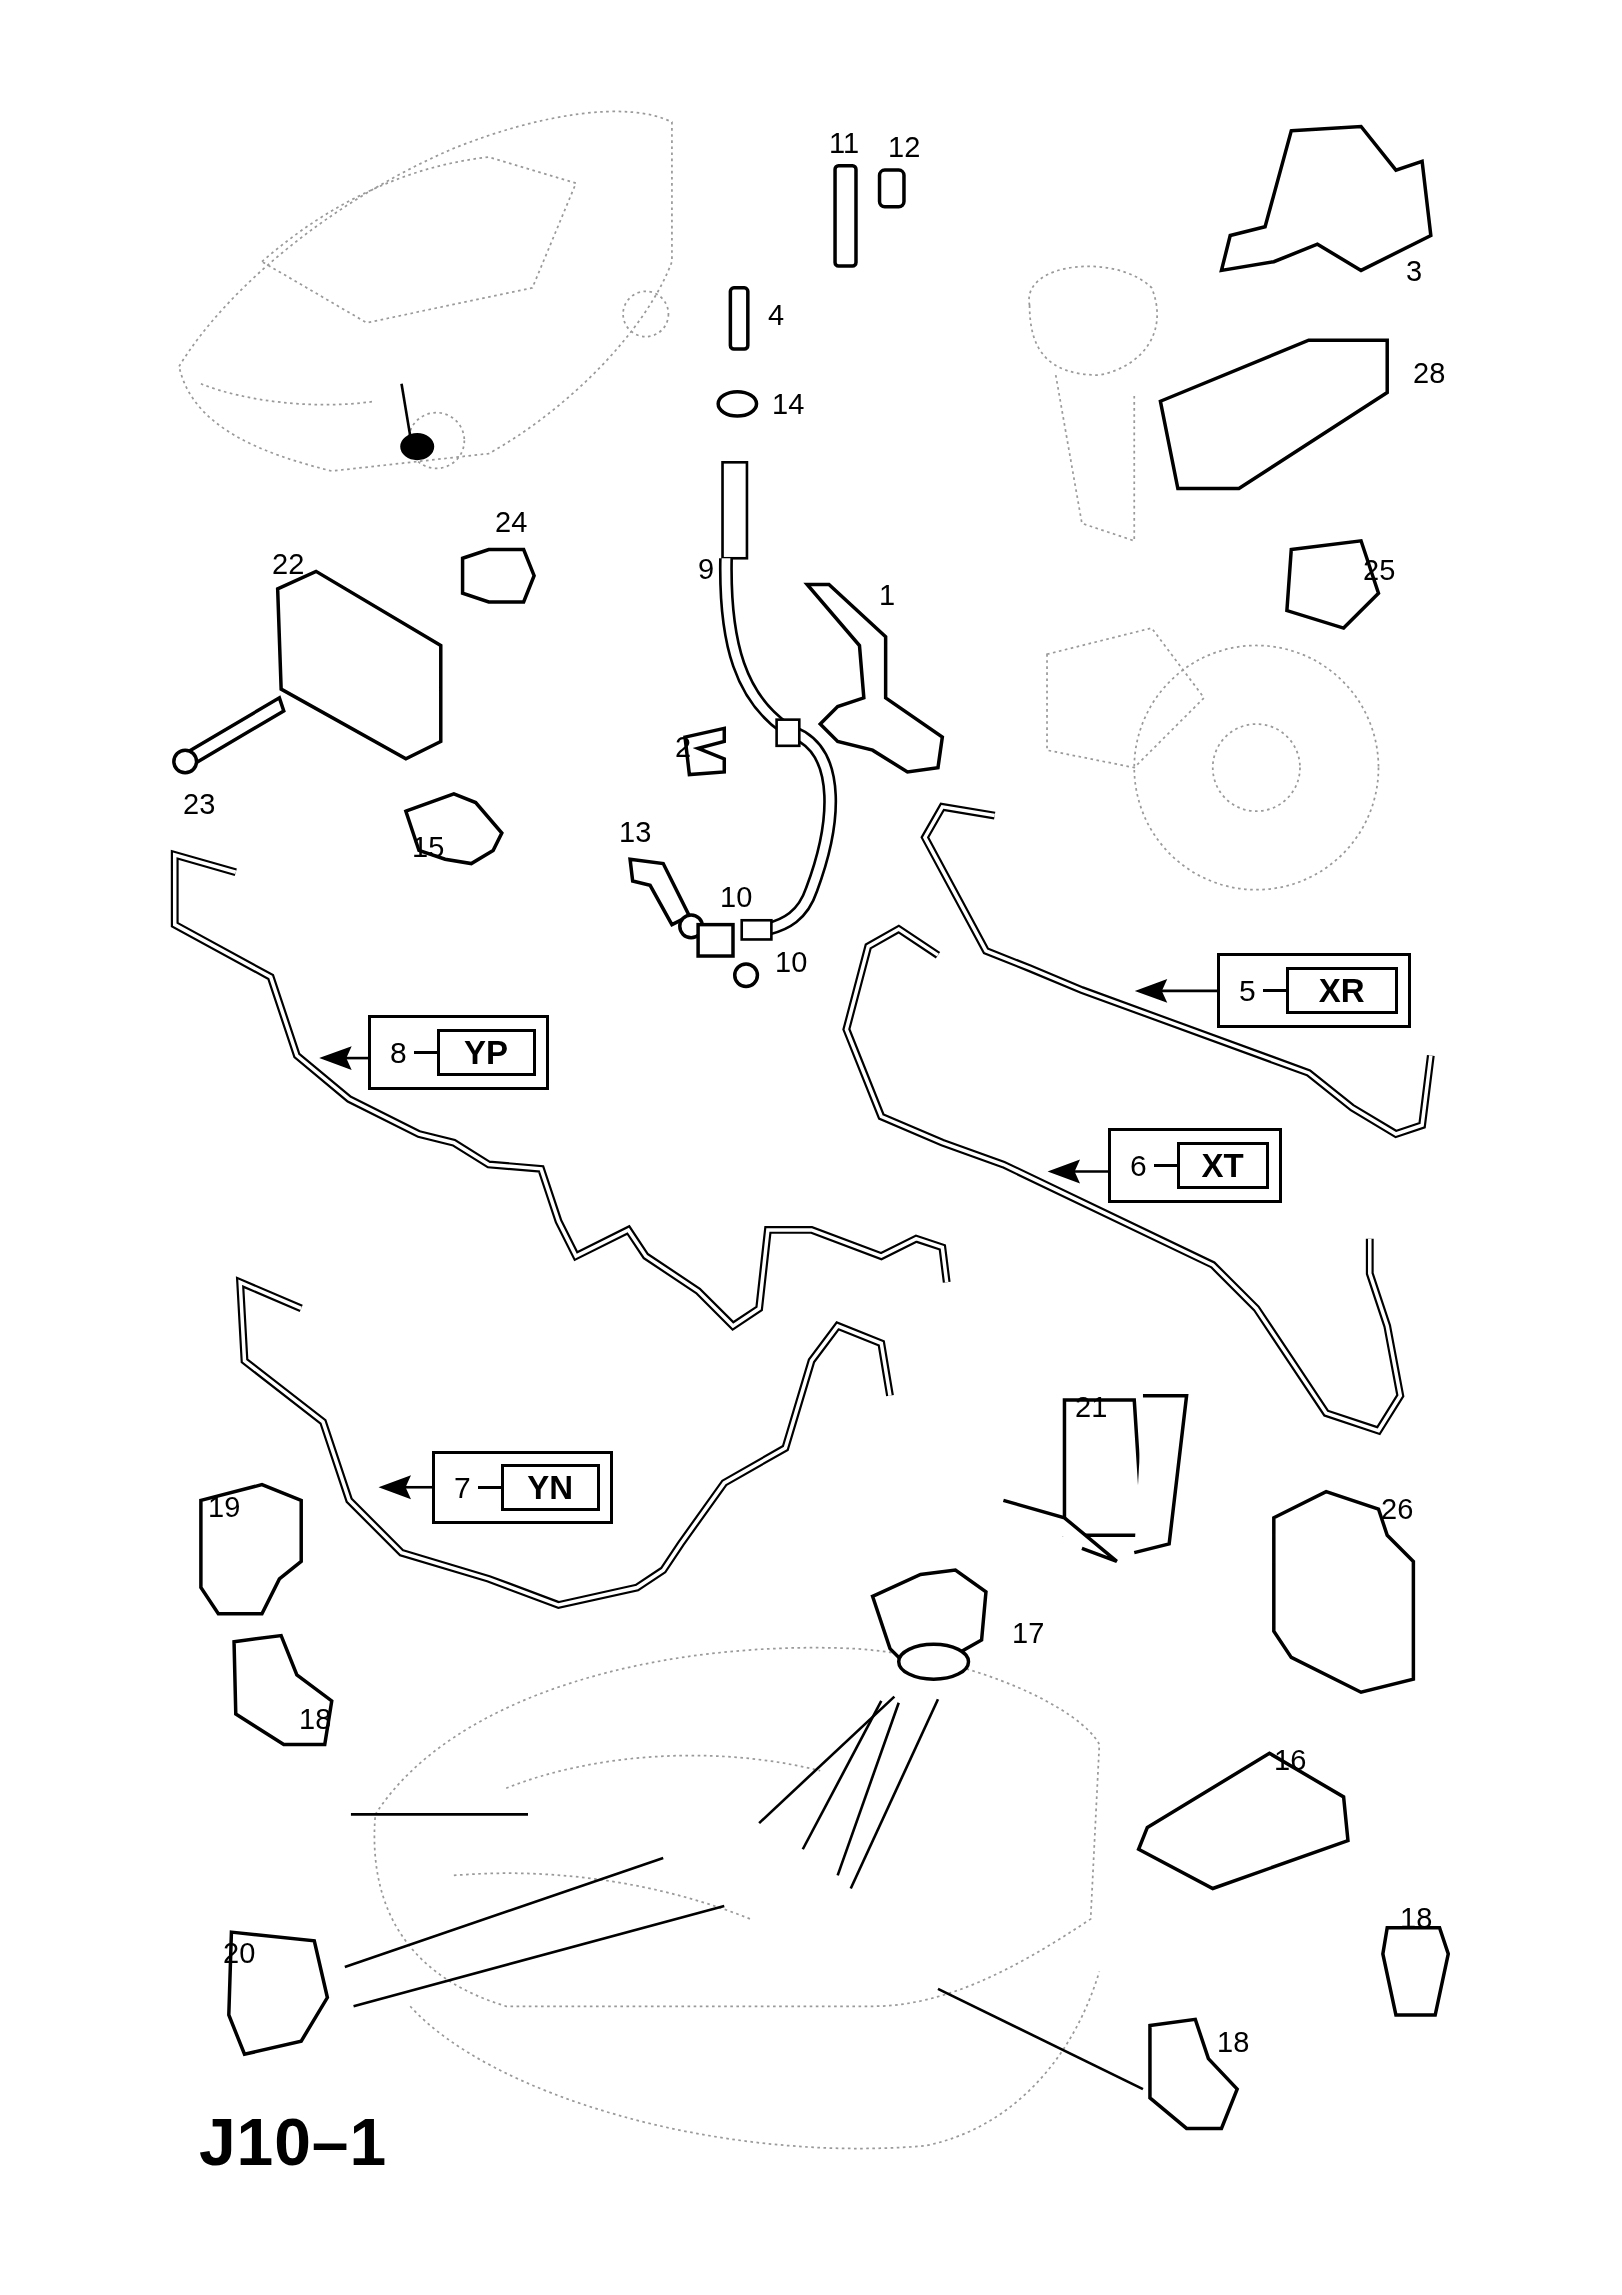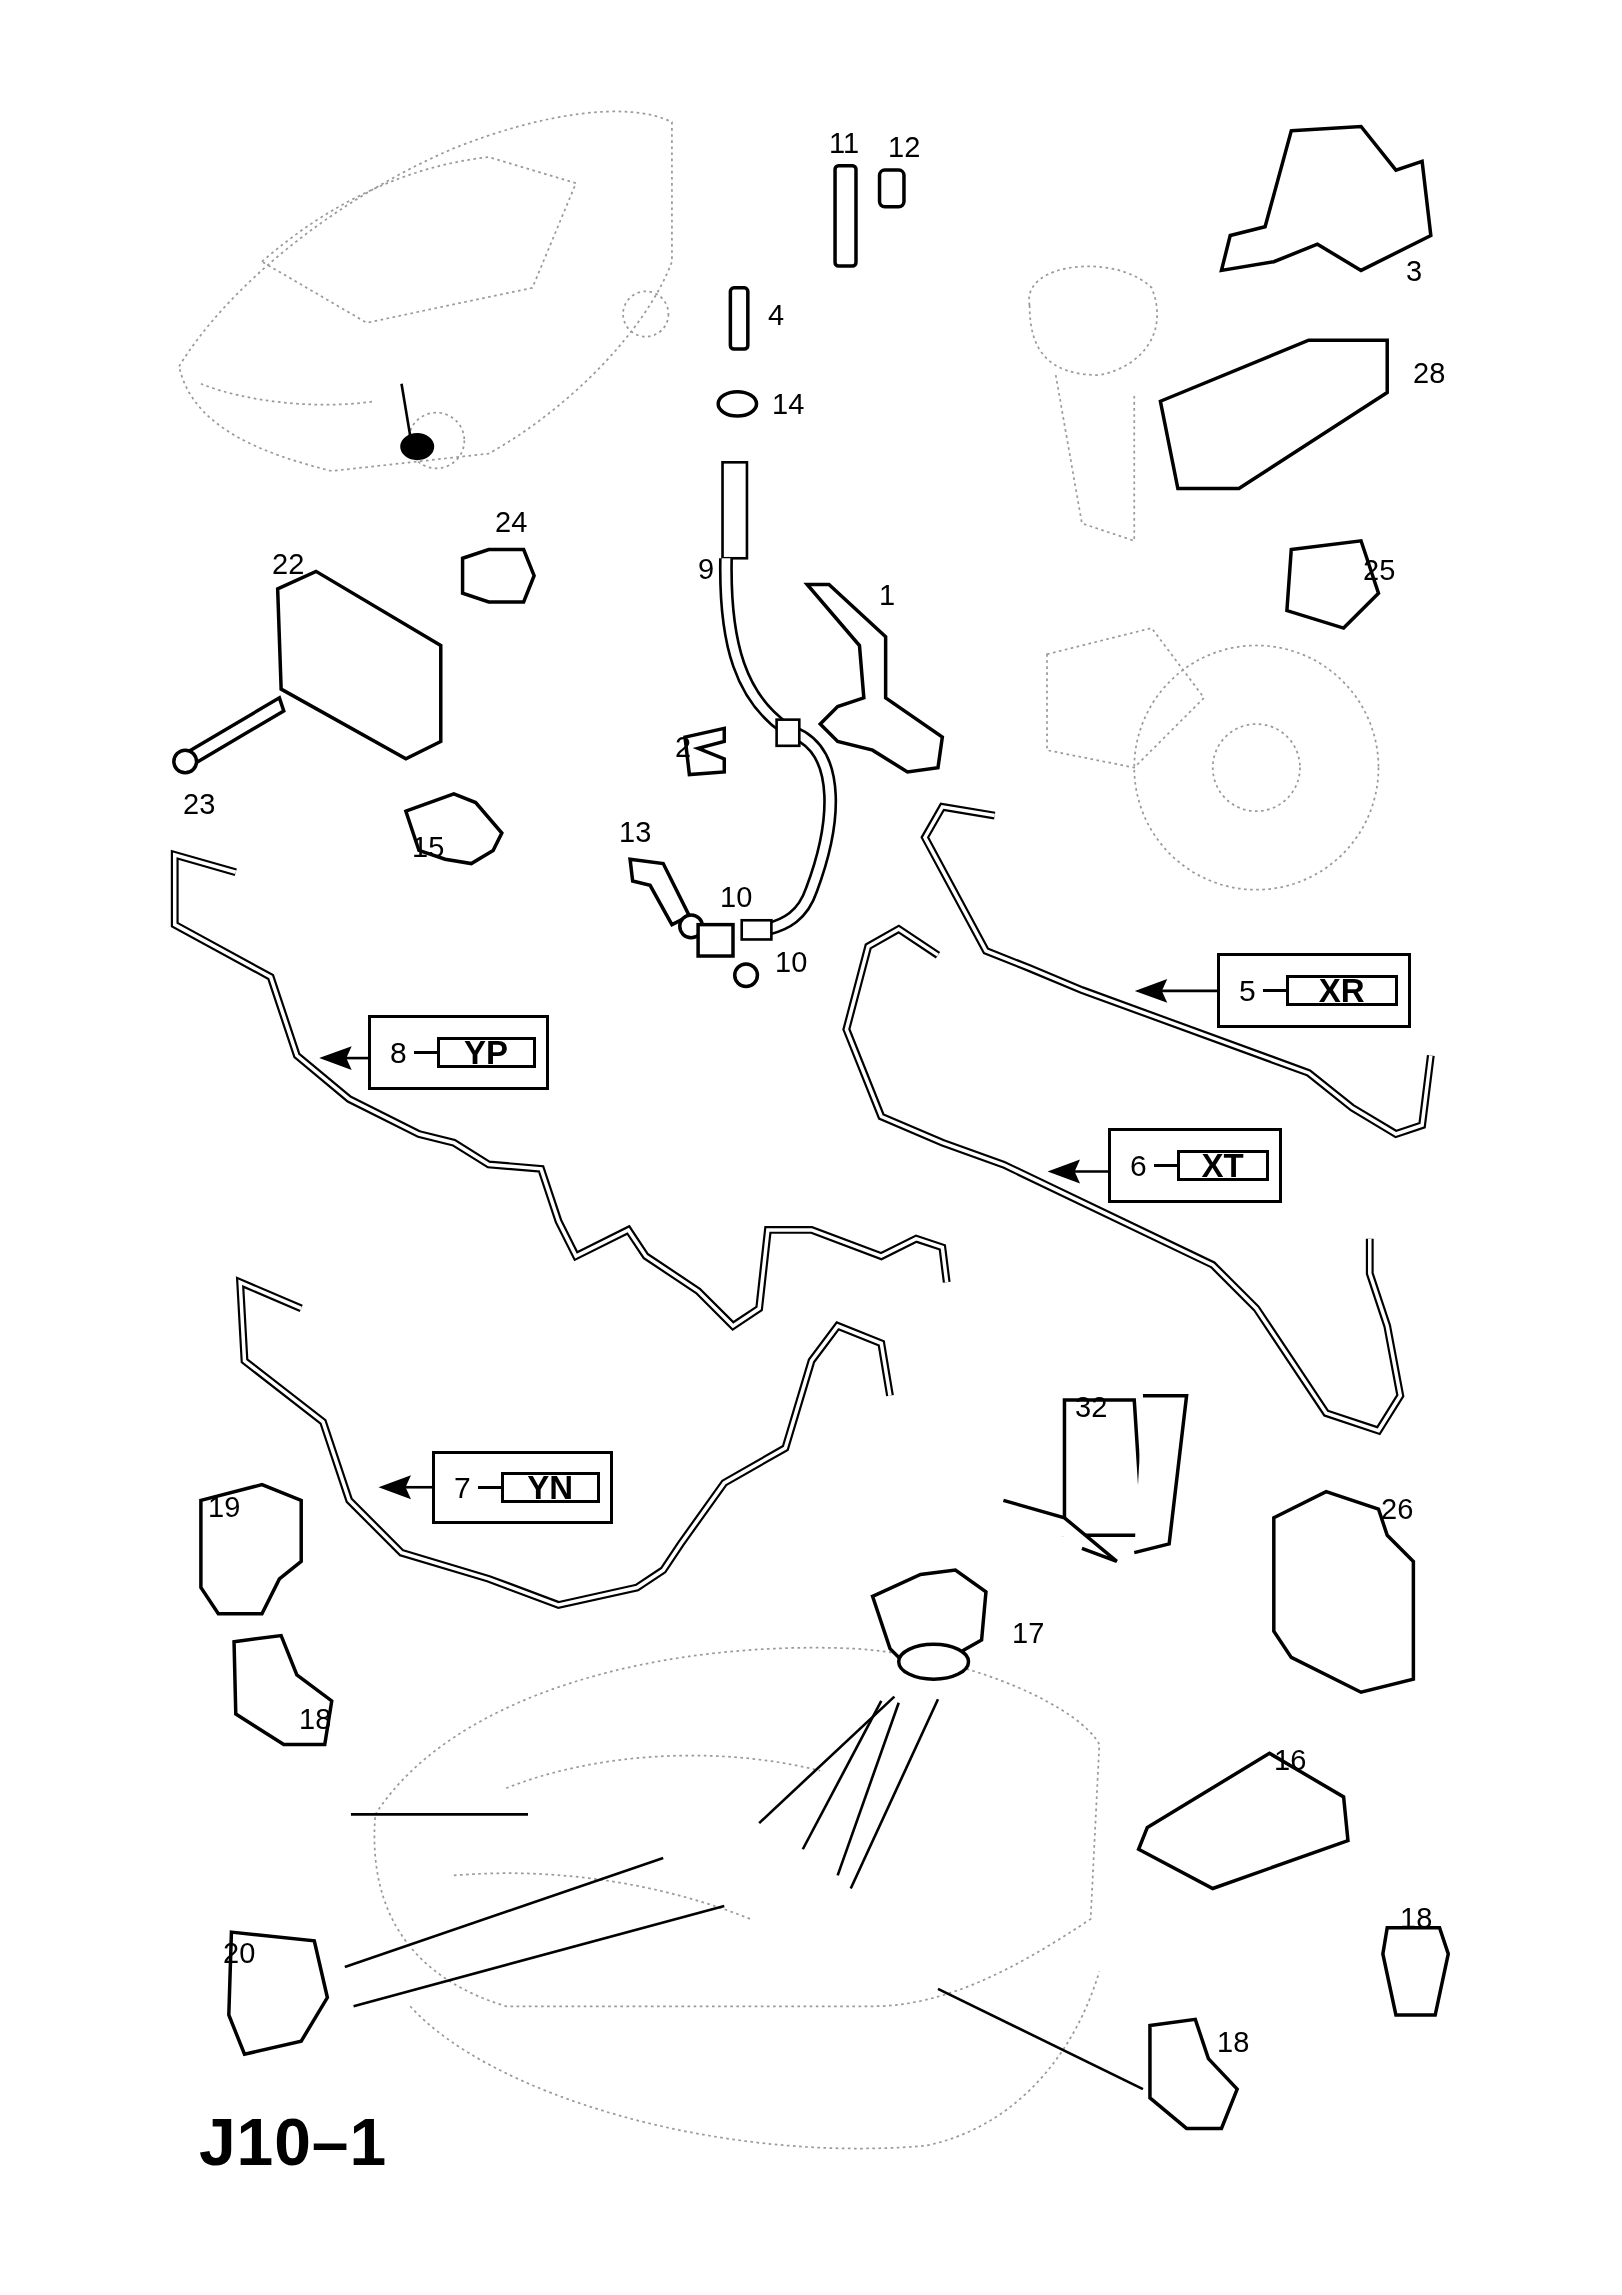--- a/index.html
+++ b/index.html
@@ -3,21 +3,21 @@
 <meta charset="utf-8">
 <style>
   html, body { margin:0; padding:0; background:#ffffff; }
   body { width:1623px; height:2295px; position:relative; overflow:hidden; font-family:"Liberation Sans", sans-serif; color:#000; }
   #stage { position:absolute; left:0; top:0; width:1623px; height:2295px; }
   .lbl { position:absolute; font-size:29px; line-height:1; color:#000; white-space:nowrap;text-align:center; }
   .page-code { position:absolute; left:199px; top:2104px; font-size:66px; font-weight:bold; letter-spacing:0.9px; }
   .refbox { position:absolute; border:3.5px solid #000; background:#fff; display:flex; align-items:center; box-sizing:border-box; }
   .refbox .num { font-size:30px; margin-left:19px; }
   .refbox .dash { width:23px; height:2.6px; background:#000; margin-left:7px; }
-  .refbox .code { border:3.5px solid #000; font-weight:bold; font-size:33px; display:flex; align-items:center; justify-content:center; box-sizing:border-box; height:31px; flex:1; margin-right:10.5px; }
+  .refbox .code { border:3.5px solid #000; font-weight:bold; font-size:33px; display:flex; align-items:center; justify-content:center; box-sizing:border-box; height:47px; flex:1; margin-right:10.5px; }
   svg { position:absolute; left:0; top:0; }
 </style>
 </head>
 <body>
 
 <div id="stage">
 
 <svg width="1623" height="2295" viewBox="0 0 1860 2631">
 
   <g fill="none" stroke="#9a9a9a" stroke-width="2" stroke-dasharray="3 4">
@@ -172,21 +172,21 @@
 <div class="lbl" style="left:272px;top:550px">22</div>
 <div class="lbl" style="left:698px;top:555px">9</div>
 <div class="lbl" style="left:879px;top:581px">1</div>
 <div class="lbl" style="left:1363px;top:556px">25</div>
 <div class="lbl" style="left:183px;top:790px">23</div>
 <div class="lbl" style="left:675px;top:733px">2</div>
 <div class="lbl" style="left:412px;top:833px">15</div>
 <div class="lbl" style="left:619px;top:818px">13</div>
 <div class="lbl" style="left:720px;top:883px">10</div>
 <div class="lbl" style="left:775px;top:948px">10</div>
-<div class="lbl" style="left:1075px;top:1393px">32</div>
+<div class="lbl" style="left:1075px;top:1393px">21</div>
 <div class="lbl" style="left:1381px;top:1495px">26</div>
 <div class="lbl" style="left:208px;top:1493px">19</div>
 <div class="lbl" style="left:1012px;top:1619px">17</div>
 <div class="lbl" style="left:299px;top:1705px">18</div>
 <div class="lbl" style="left:1274px;top:1746px">16</div>
 <div class="lbl" style="left:223px;top:1939px">20</div>
 <div class="lbl" style="left:1400px;top:1904px">18</div>
 <div class="lbl" style="left:1217px;top:2028px">18</div>
 
 <div class="refbox" style="left:1217px;top:953px;width:194px;height:75px">

